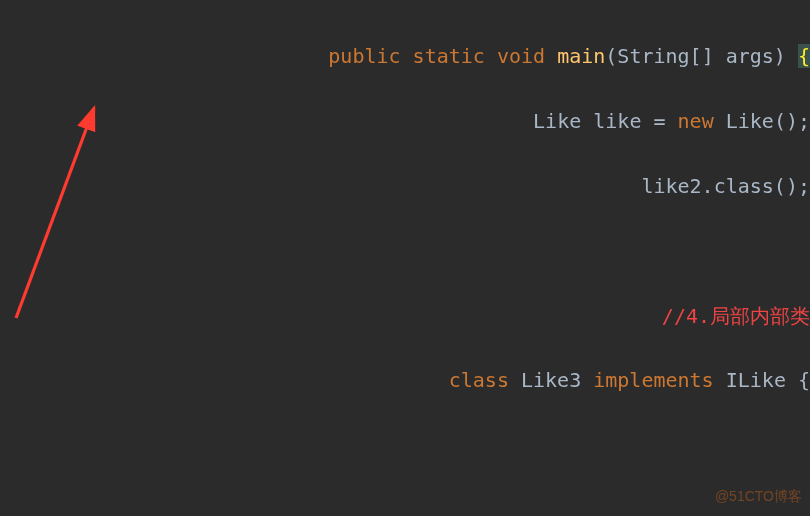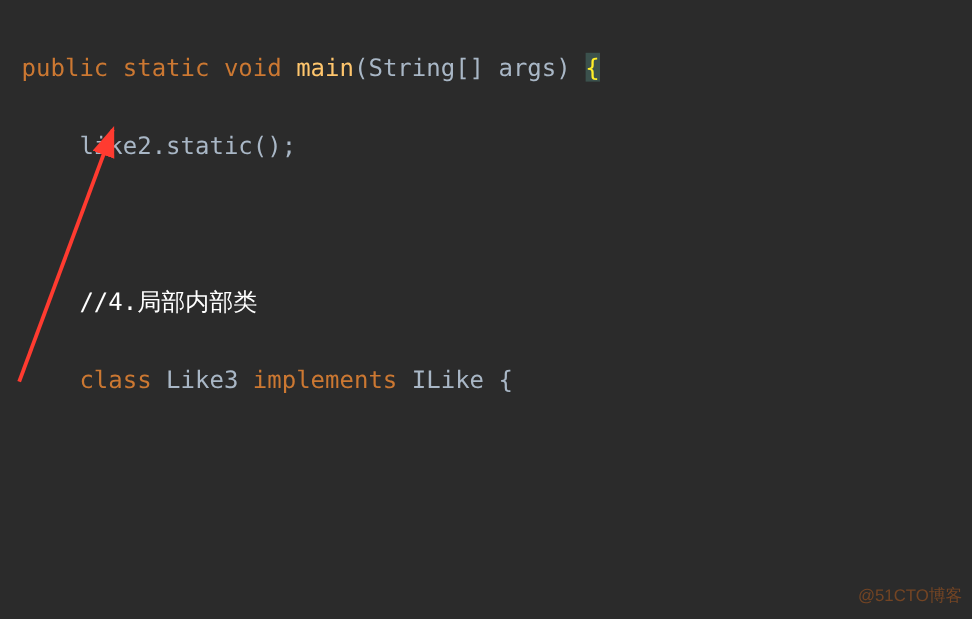--- a/index.html
+++ b/index.html
@@ -14,23 +14,23 @@
   }
   .editor {
     position: relative;
     padding-top: 8px;
     padding-left: 18px;
     white-space: pre;
     color: #a9b7c6;
   }
   .kw { color: #cc7832; }        
   .fn { color: #ffc66d; }       
-  .cm { color: #ffffff; }        
+  .cm { color: #ef4444; }        
   .brace-match { background: #3b514d; color: #ffef28; }
-  .line { display: block; }
+  .line { display: block; text-align: right; }
   .watermark {
     position: absolute;
     right: 8px;
     bottom: 4px;
     color: #f97316;
     opacity: 0.35;
     font-family: Arial, sans-serif;
     font-size: 14px;
     pointer-events: none;
   }
@@ -41,21 +41,22 @@
     width: 120px;
     height: 226px;
     pointer-events: none;
   }
 </style>
 </head>
 <body>
 
 <div class="editor">
 <span class="line"><span class="kw">public</span> <span class="kw">static</span> <span class="kw">void</span> <span class="fn">main</span><span>(String[] args) </span><span class="brace-match">{</span></span>
-<span class="line"><span>    like2.static();</span></span>
+<span class="line"><span>    Like like = </span><span class="kw">new</span><span> Like();</span></span>
+<span class="line"><span>    like2.class();</span></span>
 <span class="line"><span> </span></span>
 <span class="line"><span class="cm">    //4.局部内部类</span></span>
 <span class="line"><span>    </span><span class="kw">class</span><span> Like3 </span><span class="kw">implements</span><span> ILike {</span></span>
 
 
 
 
 
 
 

